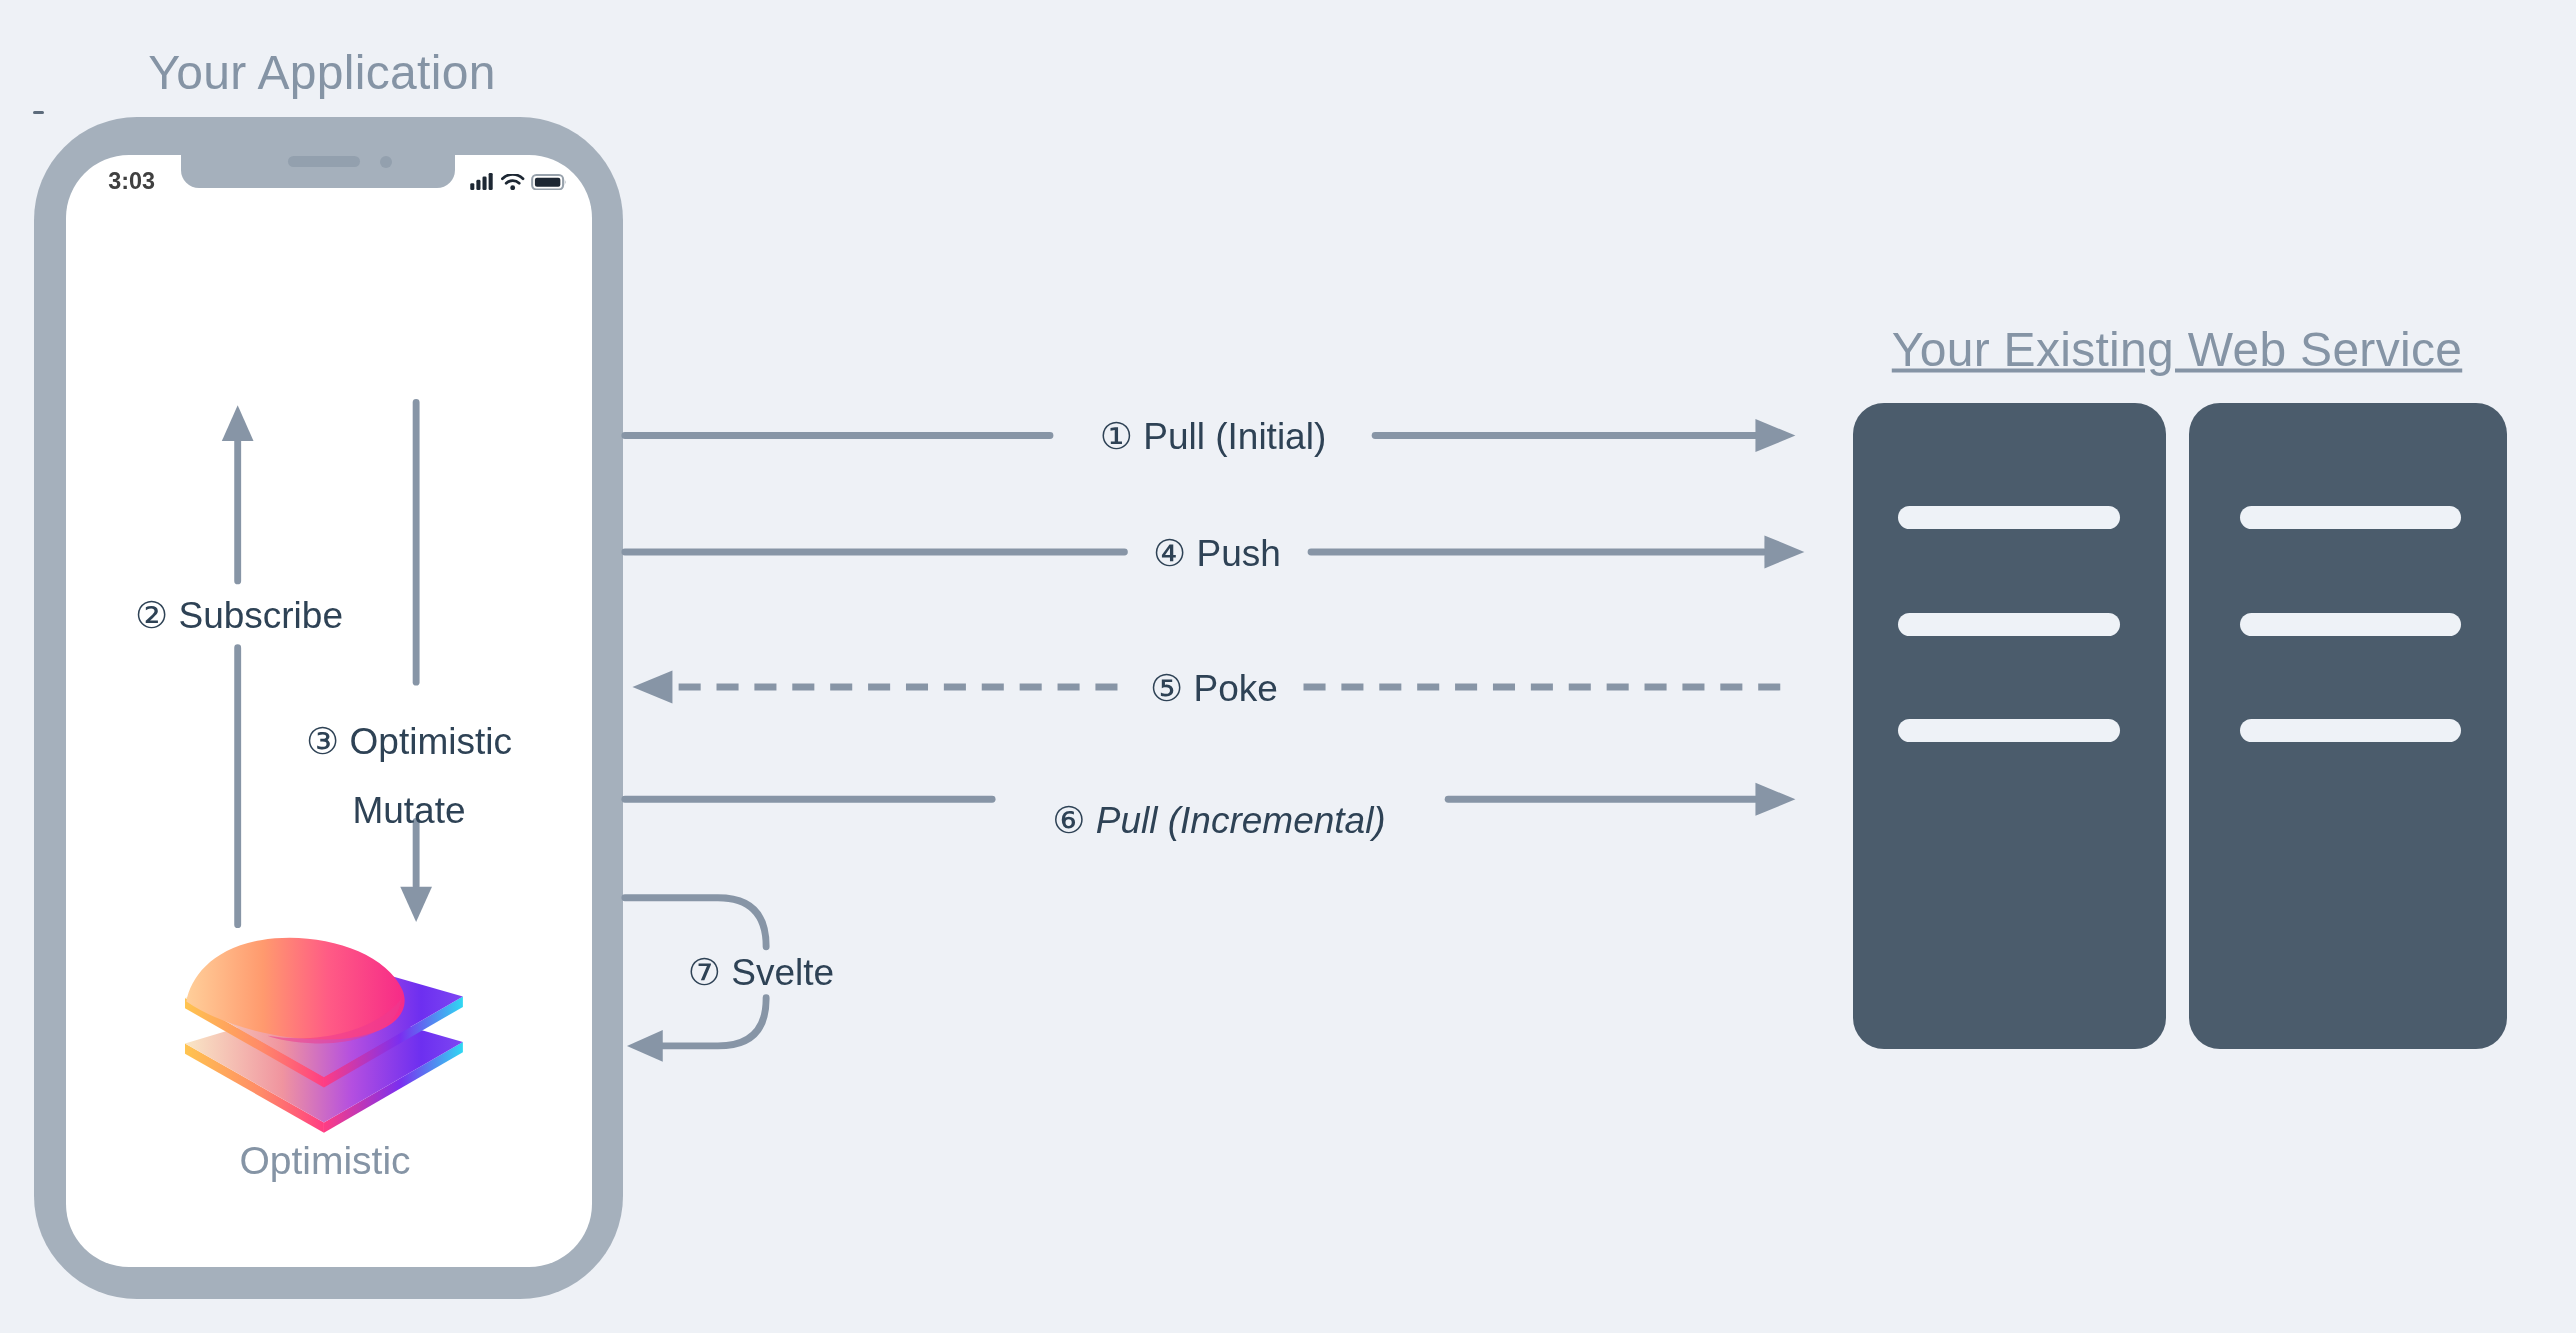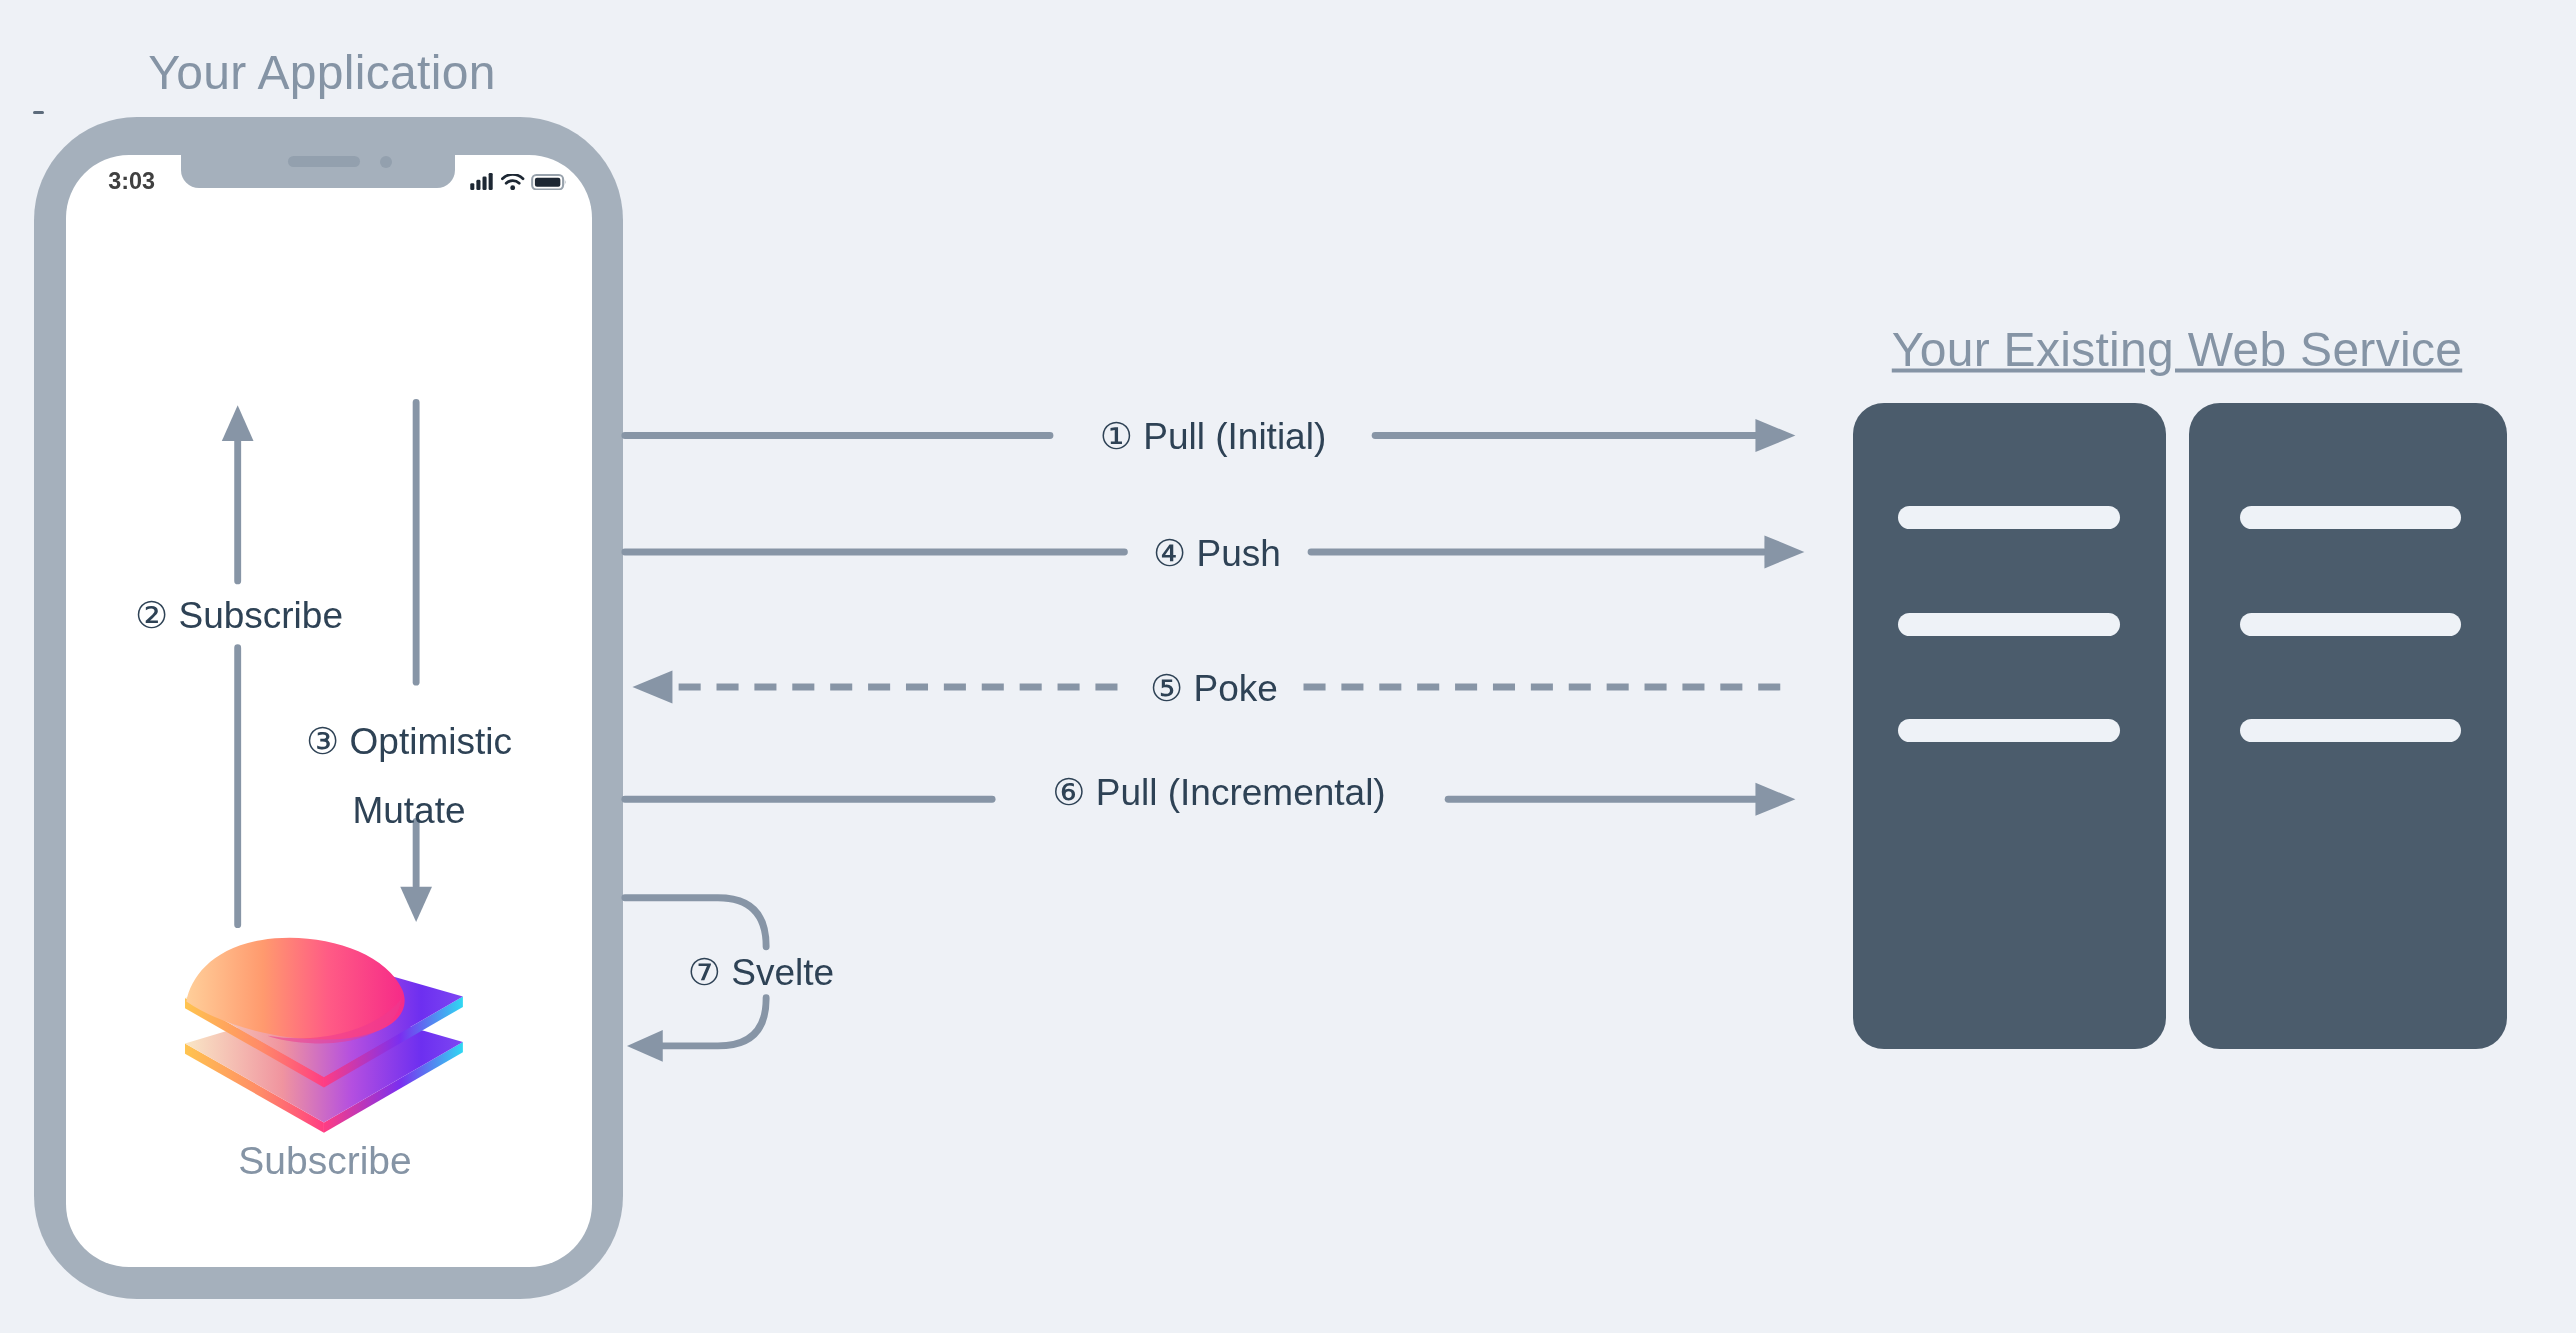--- a/index.html
+++ b/index.html
@@ -152,21 +152,21 @@
     <g>
       <polygon points="0,90 202,205 202,220 0,105" fill="url(#gLeft)"></polygon>
       <polygon points="404,88 202,205 202,220 404,103" fill="url(#gRight)"></polygon>
       <polygon points="0,90 202,30 404,88 202,205" fill="url(#gFace)"></polygon>
     </g>
 
     <path d="M2,95 C8,60 40,18 110,6 C190,-8 290,20 316,78 C330,112 300,140 240,148 C160,158 60,135 2,95 Z" fill="url(#gDrop)"></path>
     <path d="M120,145 C200,158 280,135 314,92 C312,130 260,158 190,156 C160,155 135,151 120,145 Z" fill="#ec3b90" opacity="0.55"></path>
   </svg>
 </div>
-<div class="abs logo-label center-anchor" style="left:325px;top:1161px;">Subscribe</div>
+<div class="abs logo-label center-anchor" style="left:325px;top:1161px;">Optimistic</div>
 
 <svg id="wire-overlay" width="2576" height="1334" viewBox="0 0 3739 1936">
   <g stroke="#8795a6" stroke-width="10" stroke-linecap="round" fill="none">
 
     <path d="M345 640 V843"></path>
     <path d="M345 940 V1342"></path>
 
     <path d="M604 584 V990"></path>
     <path d="M604 1192 V1286"></path>
 
@@ -198,21 +198,21 @@
     <polygon points="910,1518 962,1495 962,1541"></polygon>
   </g>
 </svg>
 
 <div class="abs flow-label center-anchor" style="left:239px;top:615px;">② Subscribe</div>
 <div class="abs optimistic-label center-anchor" style="left:409px;top:776px;">③ Optimistic
 Mutate</div>
 <div class="abs flow-label center-anchor" style="left:1213px;top:436px;">① Pull (Initial)</div>
 <div class="abs flow-label center-anchor" style="left:1217px;top:553px;">④ Push</div>
 <div class="abs flow-label center-anchor" style="left:1214px;top:688px;">⑤ Poke</div>
-<div class="abs flow-label center-anchor" style="left:1219px;top:792px;">⑥ Pull (Incremental)</div>
+<div class="abs flow-label center-anchor" style="left:1219px;top:820px;font-style:italic;">⑥ Pull (Incremental)</div>
 <div class="abs flow-label center-anchor" style="left:761px;top:972px;">⑦ Svelte</div>
 
 <div class="abs section-title center-anchor" style="left:2177px;top:349px;text-decoration:underline;">Your Existing Web Service</div>
 
 <div class="abs server" style="left:1853px;top:403px;width:313px;height:646px;">
   <div class="server-slot" style="left:45px;top:103px;"></div>
   <div class="server-slot" style="left:45px;top:210px;"></div>
   <div class="server-slot" style="left:45px;top:316px;"></div>
 </div>
 <div class="abs server" style="left:2189px;top:403px;width:318px;height:646px;">

